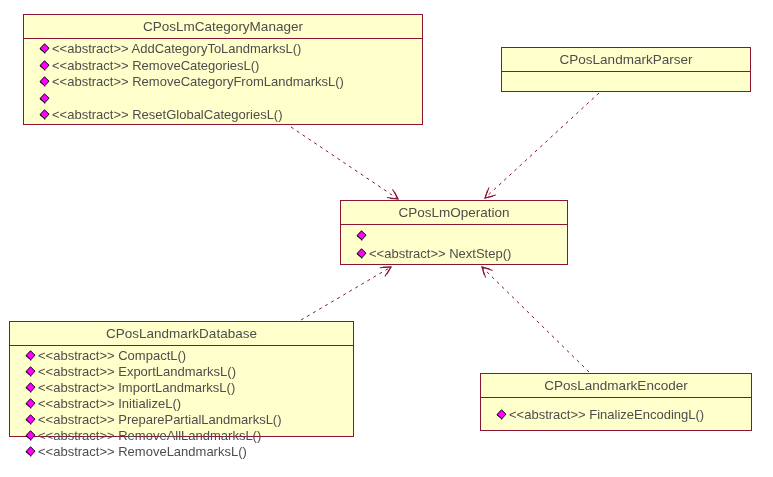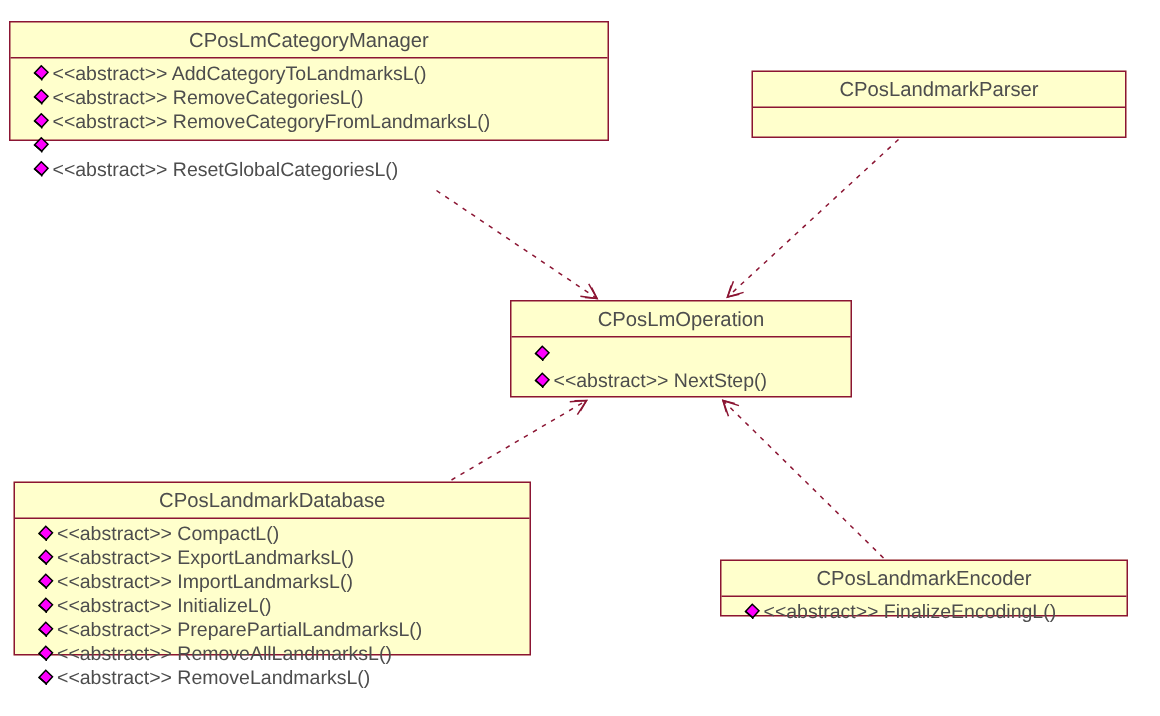--- a/index.html
+++ b/index.html
@@ -77,21 +77,21 @@
       </marker>
     </defs>
     <g id="edge-lines">
         <line x1="291" y1="127" x2="398" y2="199" stroke="#8B1533" stroke-width="1" stroke-dasharray="3,4" marker-end="url(#openArrow)"></line>
         <line x1="599" y1="93" x2="485" y2="198" stroke="#8B1533" stroke-width="1" stroke-dasharray="3,4" marker-end="url(#openArrow)"></line>
         <line x1="301" y1="320" x2="391" y2="267" stroke="#8B1533" stroke-width="1" stroke-dasharray="3,4" marker-end="url(#openArrow)"></line>
         <line x1="589" y1="372" x2="482" y2="267" stroke="#8B1533" stroke-width="1" stroke-dasharray="3,4" marker-end="url(#openArrow)"></line>
       </g>
   </svg>
   <div id="classes-layer">
-  <div class="uml-class" style="left: 6px; top: 14px; width: 400px; height: 80px;">
+  <div class="uml-class" style="left: 23px; top: 14px; width: 400px; height: 111px; justify-content: center;">
     <div class="uml-class-title">CPosLmCategoryManager</div>
     <div class="uml-methods">
   <div class="uml-method-row">
     <svg class="op-icon" width="11" height="11" viewBox="0 0 11 11" xmlns="http://www.w3.org/2000/svg">
       <polygon points="5.5,0.8 10,5.2 5.8,9.8 1,5.6" fill="#FF00FF" stroke="#000000" stroke-width="1"></polygon>
       <path d="M 1,5.6 L 5.8,9.8 L 5.8,10.6" fill="none" stroke="#000000" stroke-width="1"></path>
     </svg>
     <span class="uml-method-label">&lt;&lt;abstract&gt;&gt; AddCategoryToLandmarksL()</span>
   </div>
 
@@ -206,21 +206,21 @@
   <div class="uml-method-row">
     <svg class="op-icon" width="11" height="11" viewBox="0 0 11 11" xmlns="http://www.w3.org/2000/svg">
       <polygon points="5.5,0.8 10,5.2 5.8,9.8 1,5.6" fill="#FF00FF" stroke="#000000" stroke-width="1"></polygon>
       <path d="M 1,5.6 L 5.8,9.8 L 5.8,10.6" fill="none" stroke="#000000" stroke-width="1"></path>
     </svg>
     <span class="uml-method-label">&lt;&lt;abstract&gt;&gt; RemoveLandmarksL()</span>
   </div>
 </div>
   </div>
 
-  <div class="uml-class" style="left: 480px; top: 373px; width: 272px; height: 38px;">
+  <div class="uml-class" style="left: 480px; top: 373px; width: 272px; height: 58px;">
     <div class="uml-class-title">CPosLandmarkEncoder</div>
     <div class="uml-methods">
   <div class="uml-method-row">
     <svg class="op-icon" width="11" height="11" viewBox="0 0 11 11" xmlns="http://www.w3.org/2000/svg">
       <polygon points="5.5,0.8 10,5.2 5.8,9.8 1,5.6" fill="#FF00FF" stroke="#000000" stroke-width="1"></polygon>
       <path d="M 1,5.6 L 5.8,9.8 L 5.8,10.6" fill="none" stroke="#000000" stroke-width="1"></path>
     </svg>
     <span class="uml-method-label">&lt;&lt;abstract&gt;&gt; FinalizeEncodingL()</span>
   </div>
 </div>

